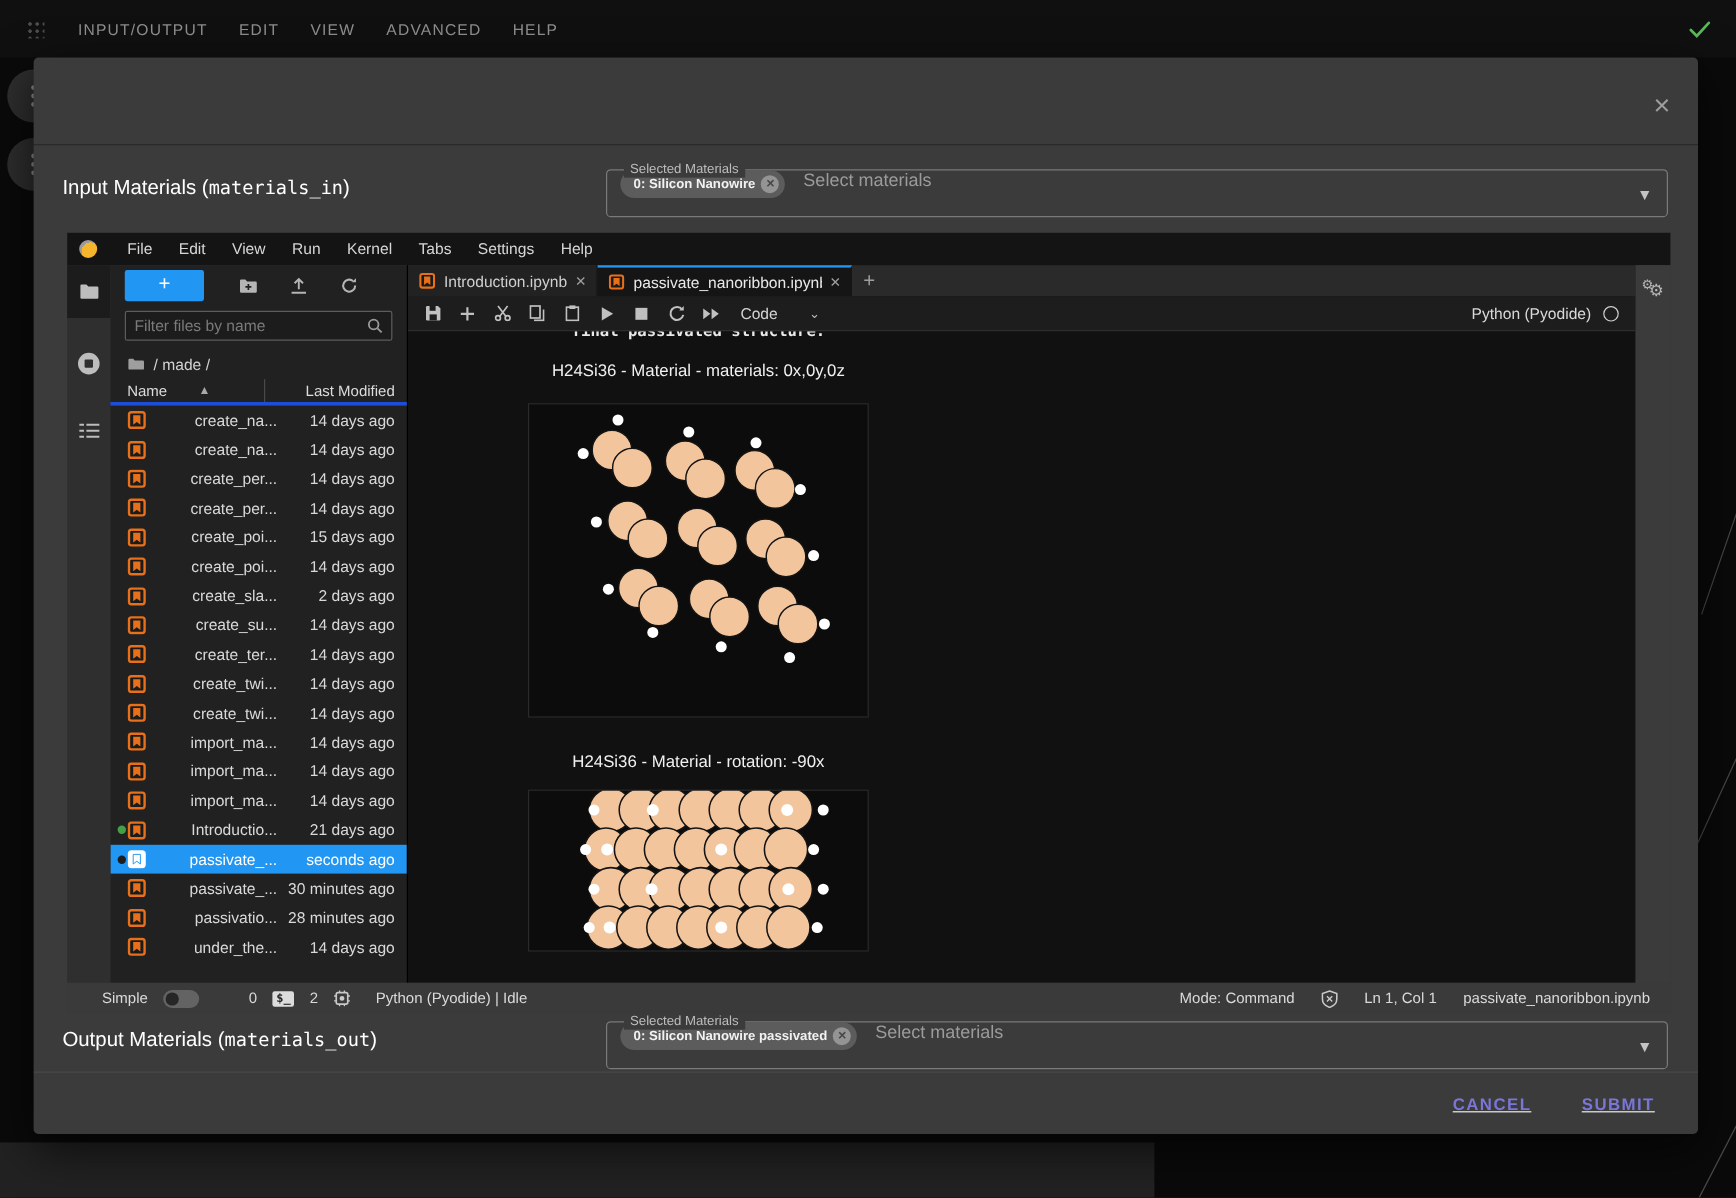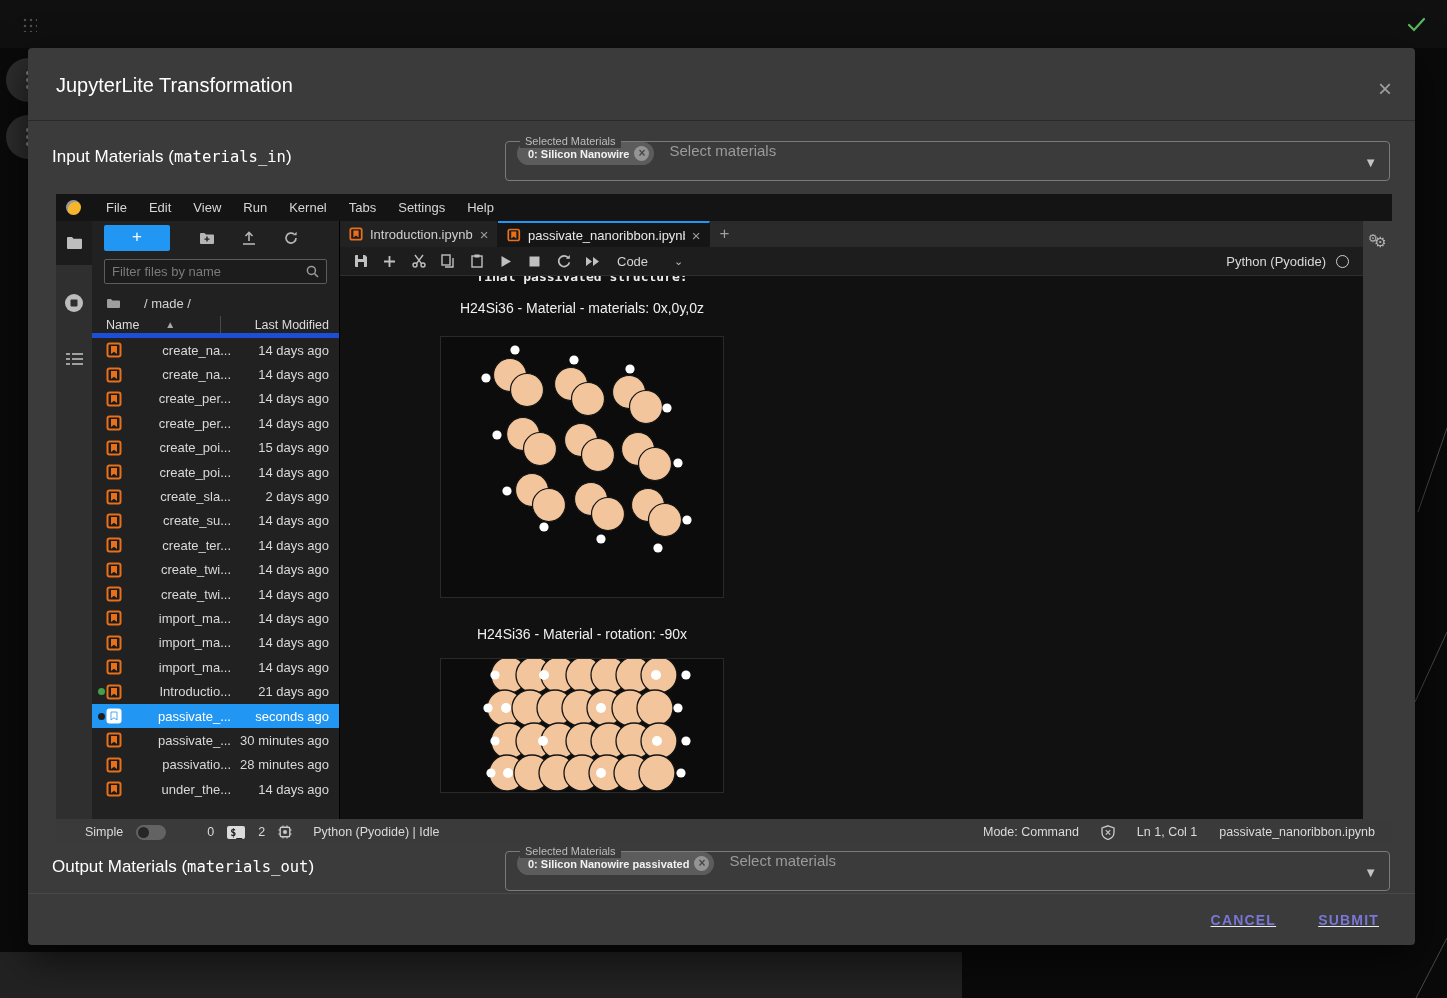--- a/index.html
+++ b/index.html
@@ -62,23 +62,23 @@
   .filepanel { width:248px; background:#212121; display:flex; flex-direction:column; border-right:1px solid #000; }
   .fp-toolbar { height:34px; display:flex; align-items:center; padding:0 12px; gap:0; flex:0 0 34px; }
   .new-launcher-btn { width:66px; height:26px; background:#2196f3; border-radius:2px; color:#fff;
     font-size:17px; line-height:24px; text-align:center; cursor:pointer; margin-right:16px; }
   .fp-iconbtn { width:42px; height:26px; display:flex; align-items:center; justify-content:center; cursor:pointer; }
   .fp-search { margin:4px 12px 6px 12px; height:25px; border:1px solid #5c5c5c; border-radius:2px;
     background:#1c1c1c; display:flex; align-items:center; padding:0 7px; }
   .fp-search input { flex:1; background:transparent; border:0; outline:0; color:#ddd; font-size:13px;
     font-family:"Liberation Sans", sans-serif; }
   .fp-search input::placeholder { color:#7a7a7a; }
-  .fp-crumb { height:26px; display:flex; align-items:center; gap:24px; padding:0 14px; color:#d2d2d2; font-size:13px; flex:0 0 26px; }
+  .fp-crumb { height:26px; display:flex; align-items:center; gap:8px; padding:0 14px; color:#d2d2d2; font-size:13px; flex:0 0 26px; }
   .fp-header { height:22px; display:flex; align-items:center; font-size:12.5px; color:#dcdcdc;
-    border-bottom:5px solid #1d4ed8; flex:0 0 22px; }
+    border-bottom:3px solid #1d4ed8; flex:0 0 22px; }
   .fp-header .col-name { flex:1; padding-left:14px; display:flex; align-items:center; gap:26px; border-right:1px solid #494949; height:100%; }
   .fp-header .col-mod { width:118px; text-align:right; padding-right:10px; }
   .sort-caret { color:#a9a9a9; font-size:10px; }
   .filelist { flex:1; overflow:hidden; }
   .file-row { height:24.4px; display:flex; align-items:center; font-size:13px; color:#d9d9d9; cursor:pointer; }
   .file-row.selected { background:#2196f3; color:#fff; }
   .row-dot { width:10px; margin-left:4px; flex:0 0 10px; display:flex; justify-content:center; }
   .row-dot i { width:7px; height:7px; border-radius:50%; }
   .file-row .ficon { width:16px; height:16px; margin-right:7px; flex:0 0 16px; }
   .fname { flex:1; white-space:nowrap; overflow:hidden;text-align:right; }
@@ -130,20 +130,27 @@
   .out-row .io-label { top:12px; }
   .out-row .mat-select { top:6px; }
 
   svg.icon { display:block; }
 </style>
 </head>
 <body>
 
 <div class="topbar">
   <div class="grid-icon"></div>
+  <div class="appmenu">
+      <span>INPUT/OUTPUT</span>
+      <span>EDIT</span>
+      <span>VIEW</span>
+      <span>ADVANCED</span>
+      <span>HELP</span>
+    </div>
   <svg class="check-icon" width="22" height="22" viewBox="0 0 22 22">
     <path d="M4 12 l5 5 L19 6" fill="none" stroke="#5cb85c" stroke-width="2.2" stroke-linecap="round"></path>
   </svg>
 </div>
 <div class="bg-circle" style="left:6px; top:58px;">
   <span class="dots">
       <i></i>
       <i></i>
       <i></i>
     </span>
@@ -158,21 +165,20 @@
 <div class="bg-strip"></div>
 <svg class="bg-lines" width="1447" height="998" viewBox="0 0 1447 998" style="pointer-events:none;">
   <path d="M1447 428 L1418 512" stroke="#4a4a4a" stroke-width="1" fill="none"></path>
   <path d="M1447 632 L1415 702" stroke="#4a4a4a" stroke-width="1" fill="none"></path>
   <path d="M1447 938 L1416 998" stroke="#4a4a4a" stroke-width="1" fill="none"></path>
 </svg>
 
 <div class="dialog">
 
   <div class="dlg-header">
-    <div class="dlg-title">JupyterLite Transformation</div>
     <div class="dlg-close">×</div>
   </div>
 
   <div class="io-row">
     <div class="io-label"><span>Input Materials (</span><code>materials_in</code><span>)</span></div>
     <div class="mat-select">
       <span class="mat-legend">Selected Materials</span>
       <span class="chip">
         <span>0: Silicon Nanowire</span>
         <span class="chip-x">×</span>

